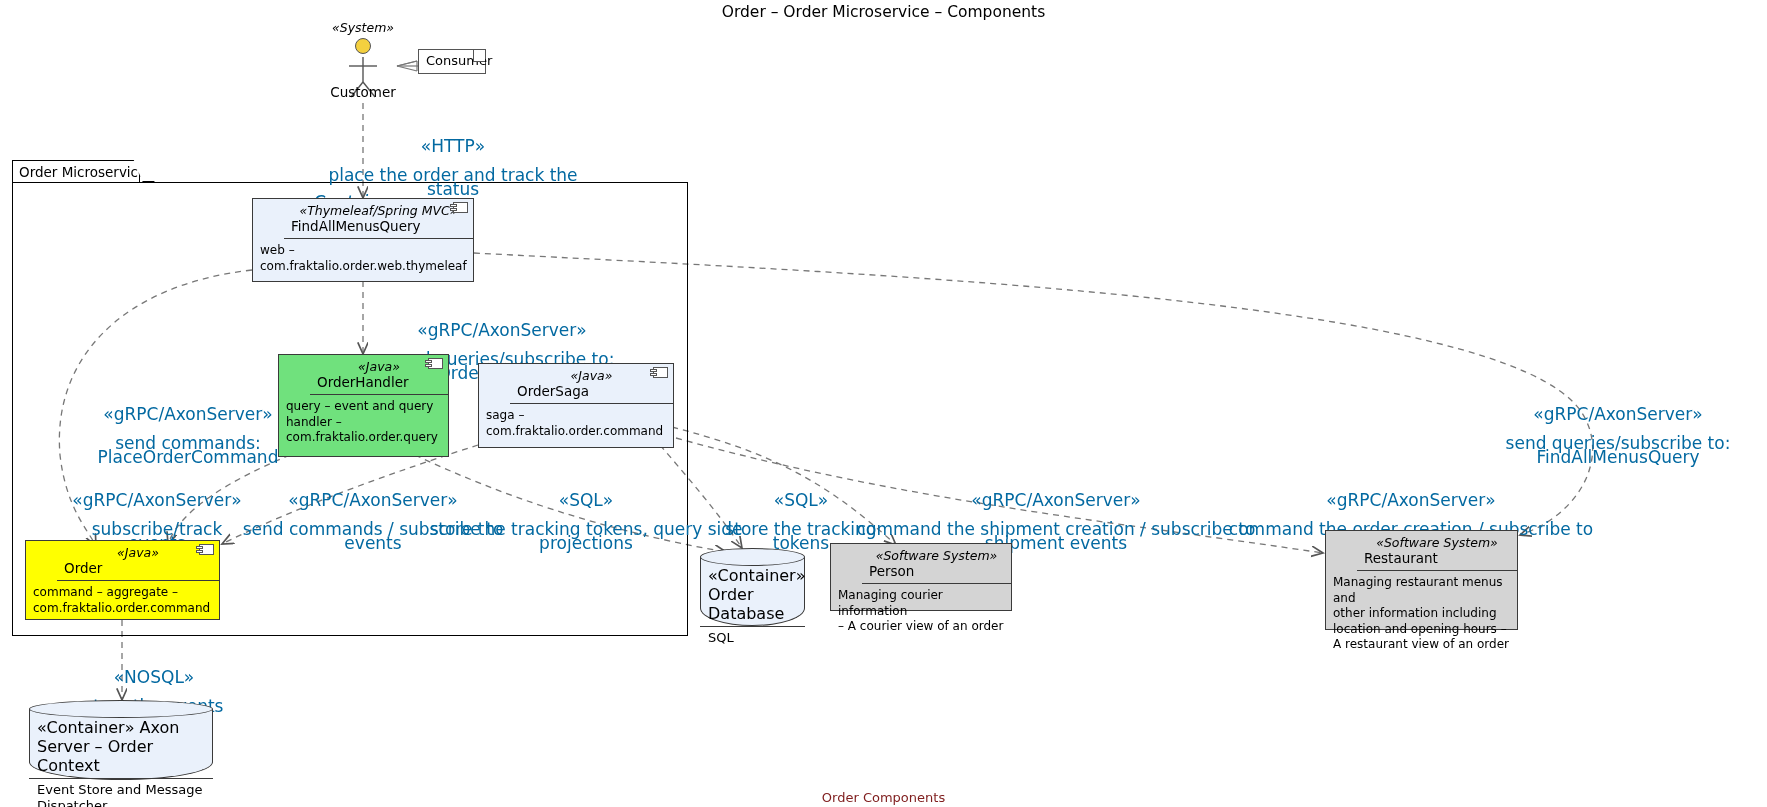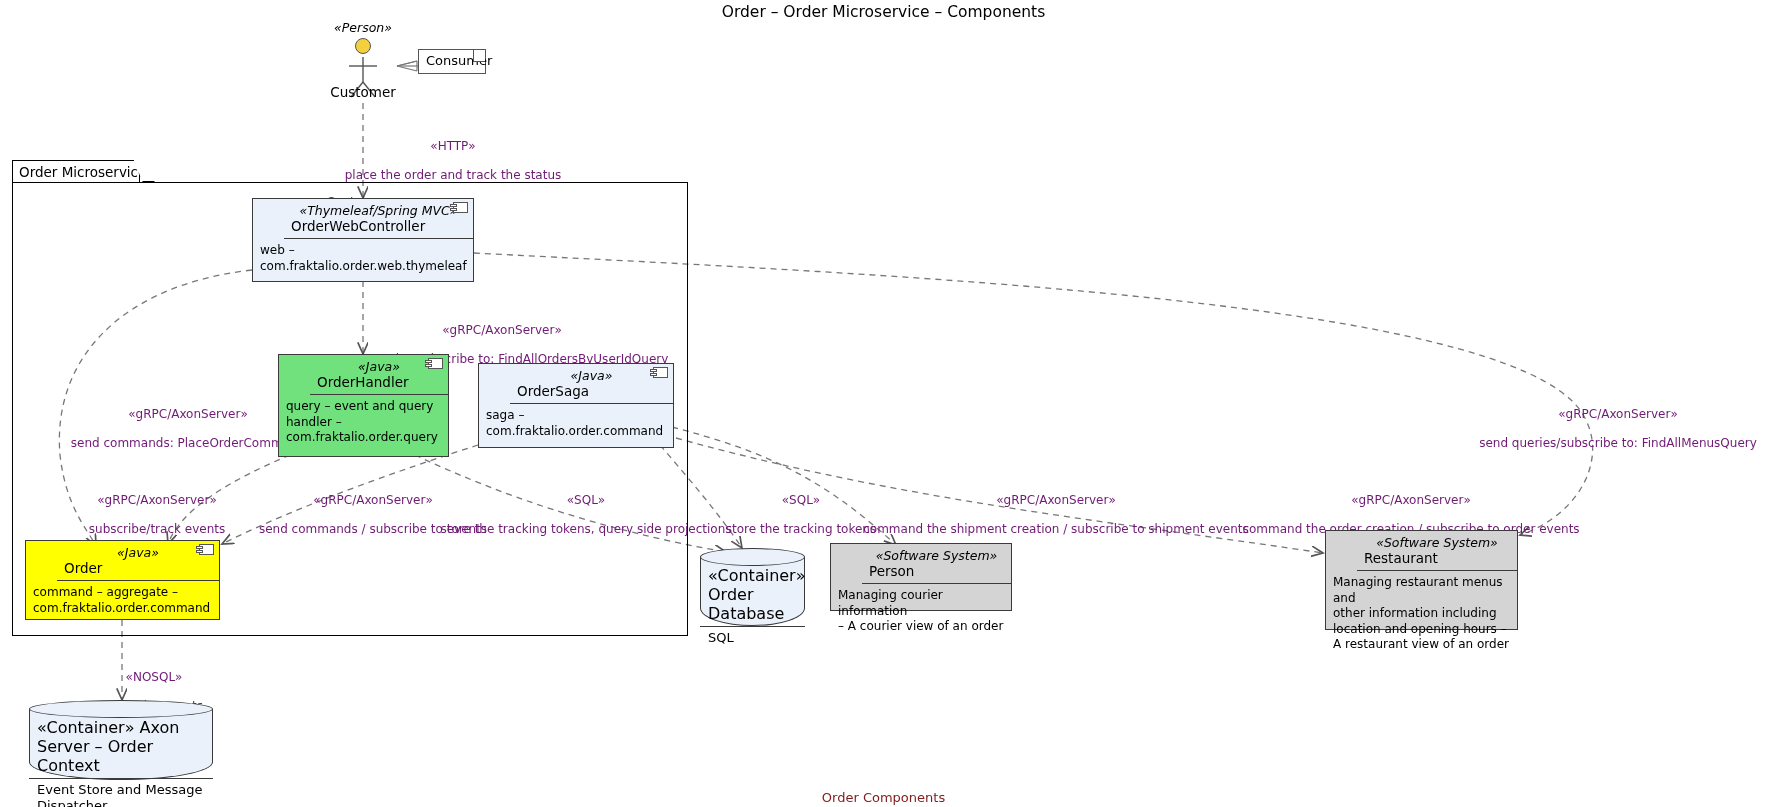--- a/index.html
+++ b/index.html
@@ -233,25 +233,25 @@
     width: 11px; height: 11px;
     background: #fff;
     border-left: 1.2px solid #555;
     border-bottom: 1.2px solid #555;
     transform-origin: top right;
   }
 
   
   .elabel {
     position: absolute;
-    font-size: 12px;
+    font-size: 17px;
     line-height: 14.5px;
     text-align: center;
     white-space: pre-line;
-    color: #701a75;
+    color: #0369a1;
     transform: translateX(-50%);
   }
   .elabel .st {
     display: block;
   }
 </style>
 </head>
 <body>
 
 <div id="canvas">
@@ -291,21 +291,21 @@
 
     <g stroke="#777" stroke-width="1.2" fill="none">
       <path d="M417,61 L397,66 L417,71"></path>
       <path d="M397,66 L417,61"></path>
       <path d="M417,61 L417,71"></path>
       <path d="M397,66 L418,66"></path>
     </g>
   </svg>
 
   <div class="actor" style="left:345px; top:38px; width:36px; height:70px;">
-    <span class="stereo-a">«Person»</span>
+    <span class="stereo-a">«System»</span>
     <div class="head"></div>
     <svg width="36" height="46" style="position:absolute;left:0;top:14px;">
       <g stroke="#555" stroke-width="1.4" fill="none">
         <line x1="18" y1="5" x2="18" y2="30"></line>
         <line x1="4" y1="14" x2="32" y2="14"></line>
         <line x1="18" y1="30" x2="6" y2="45"></line>
         <line x1="18" y1="30" x2="30" y2="45"></line>
       </g>
     </svg>
     <span class="alabel">Customer</span>
@@ -377,21 +377,21 @@
 
   <div class="elabel" style="left:154px; top:655px; width:160px;">
     <span class="st">«NOSQL»</span>
     <span>store the events</span>
   </div>
 
   <div class="node fill-blue" style="left:252px; top:198px; width:222px; height:84px;">
     <div class="hdr">
       <span class="comp-icon"></span>
       <span class="stereo">«Thymeleaf/Spring MVC»</span>
-      <span class="nm">OrderWebController</span>
+      <span class="nm">FindAllMenusQuery</span>
     </div>
     <div class="body">web –
 com.fraktalio.order.web.thymeleaf</div>
   </div>
 
   <div class="node fill-green" style="left:278px; top:354px; width:171px; height:103px;">
     <div class="hdr">
       <span class="comp-icon"></span>
       <span class="stereo">«Java»</span>
       <span class="nm">OrderHandler</span>

